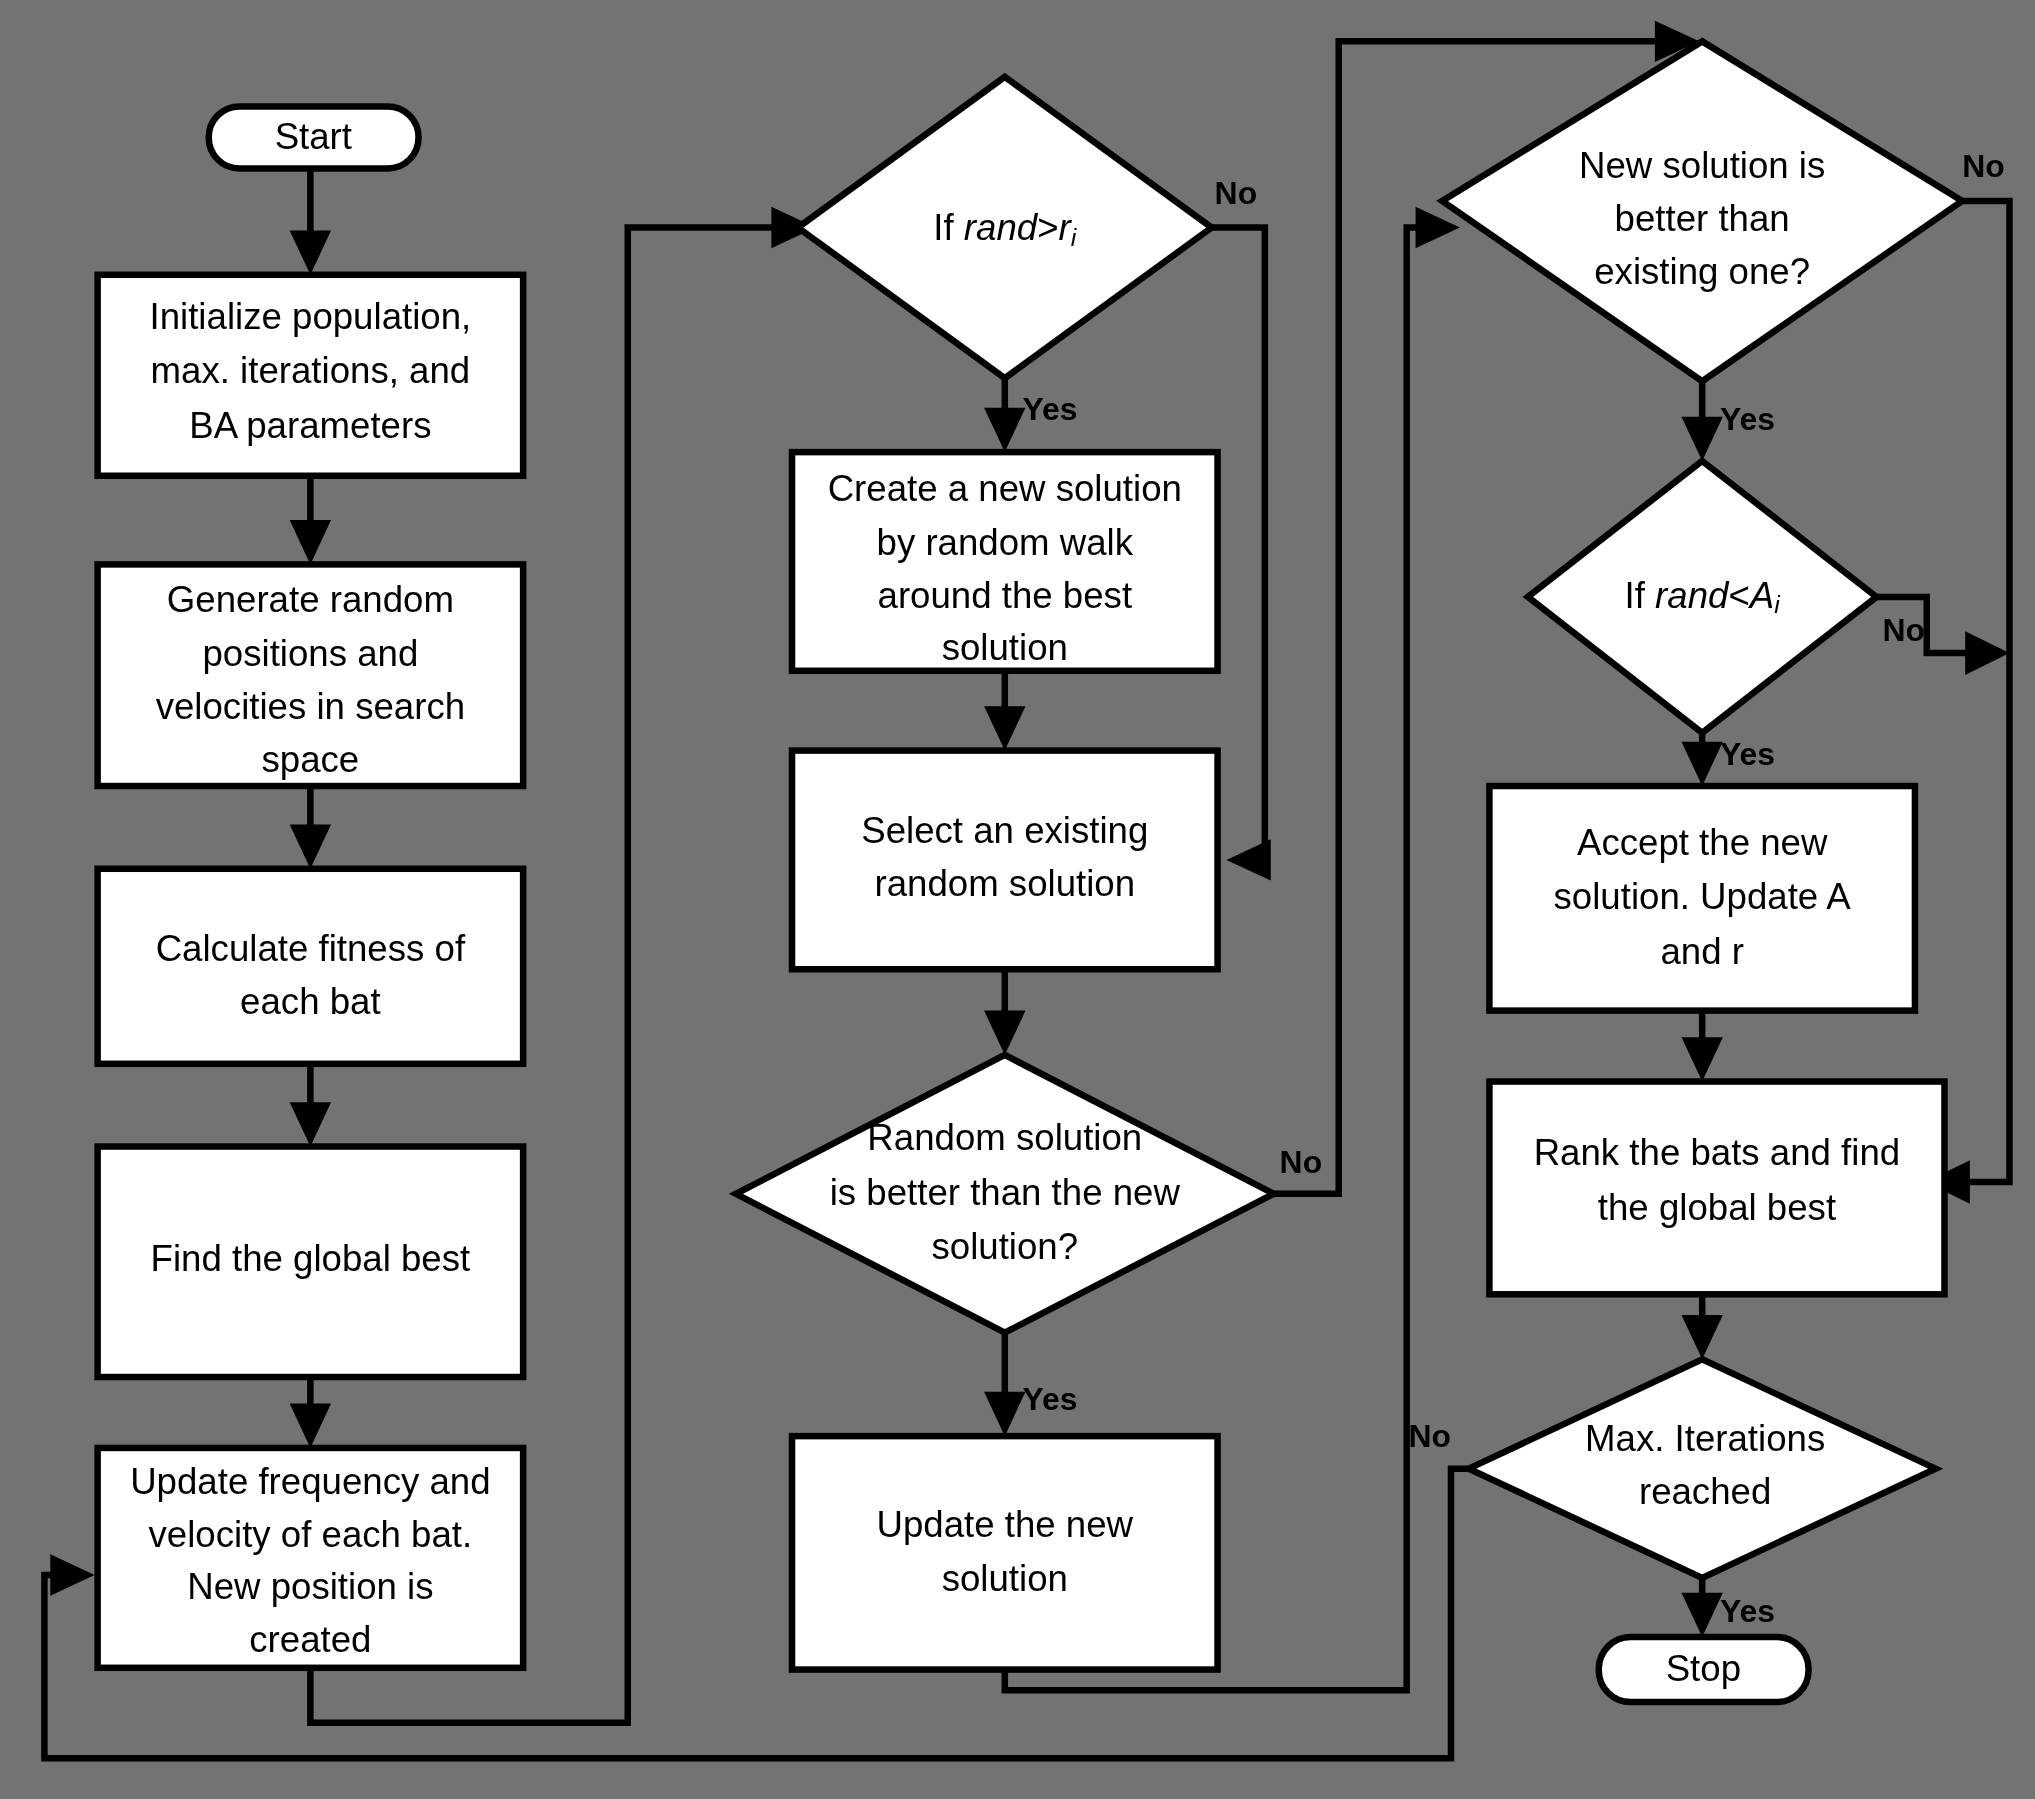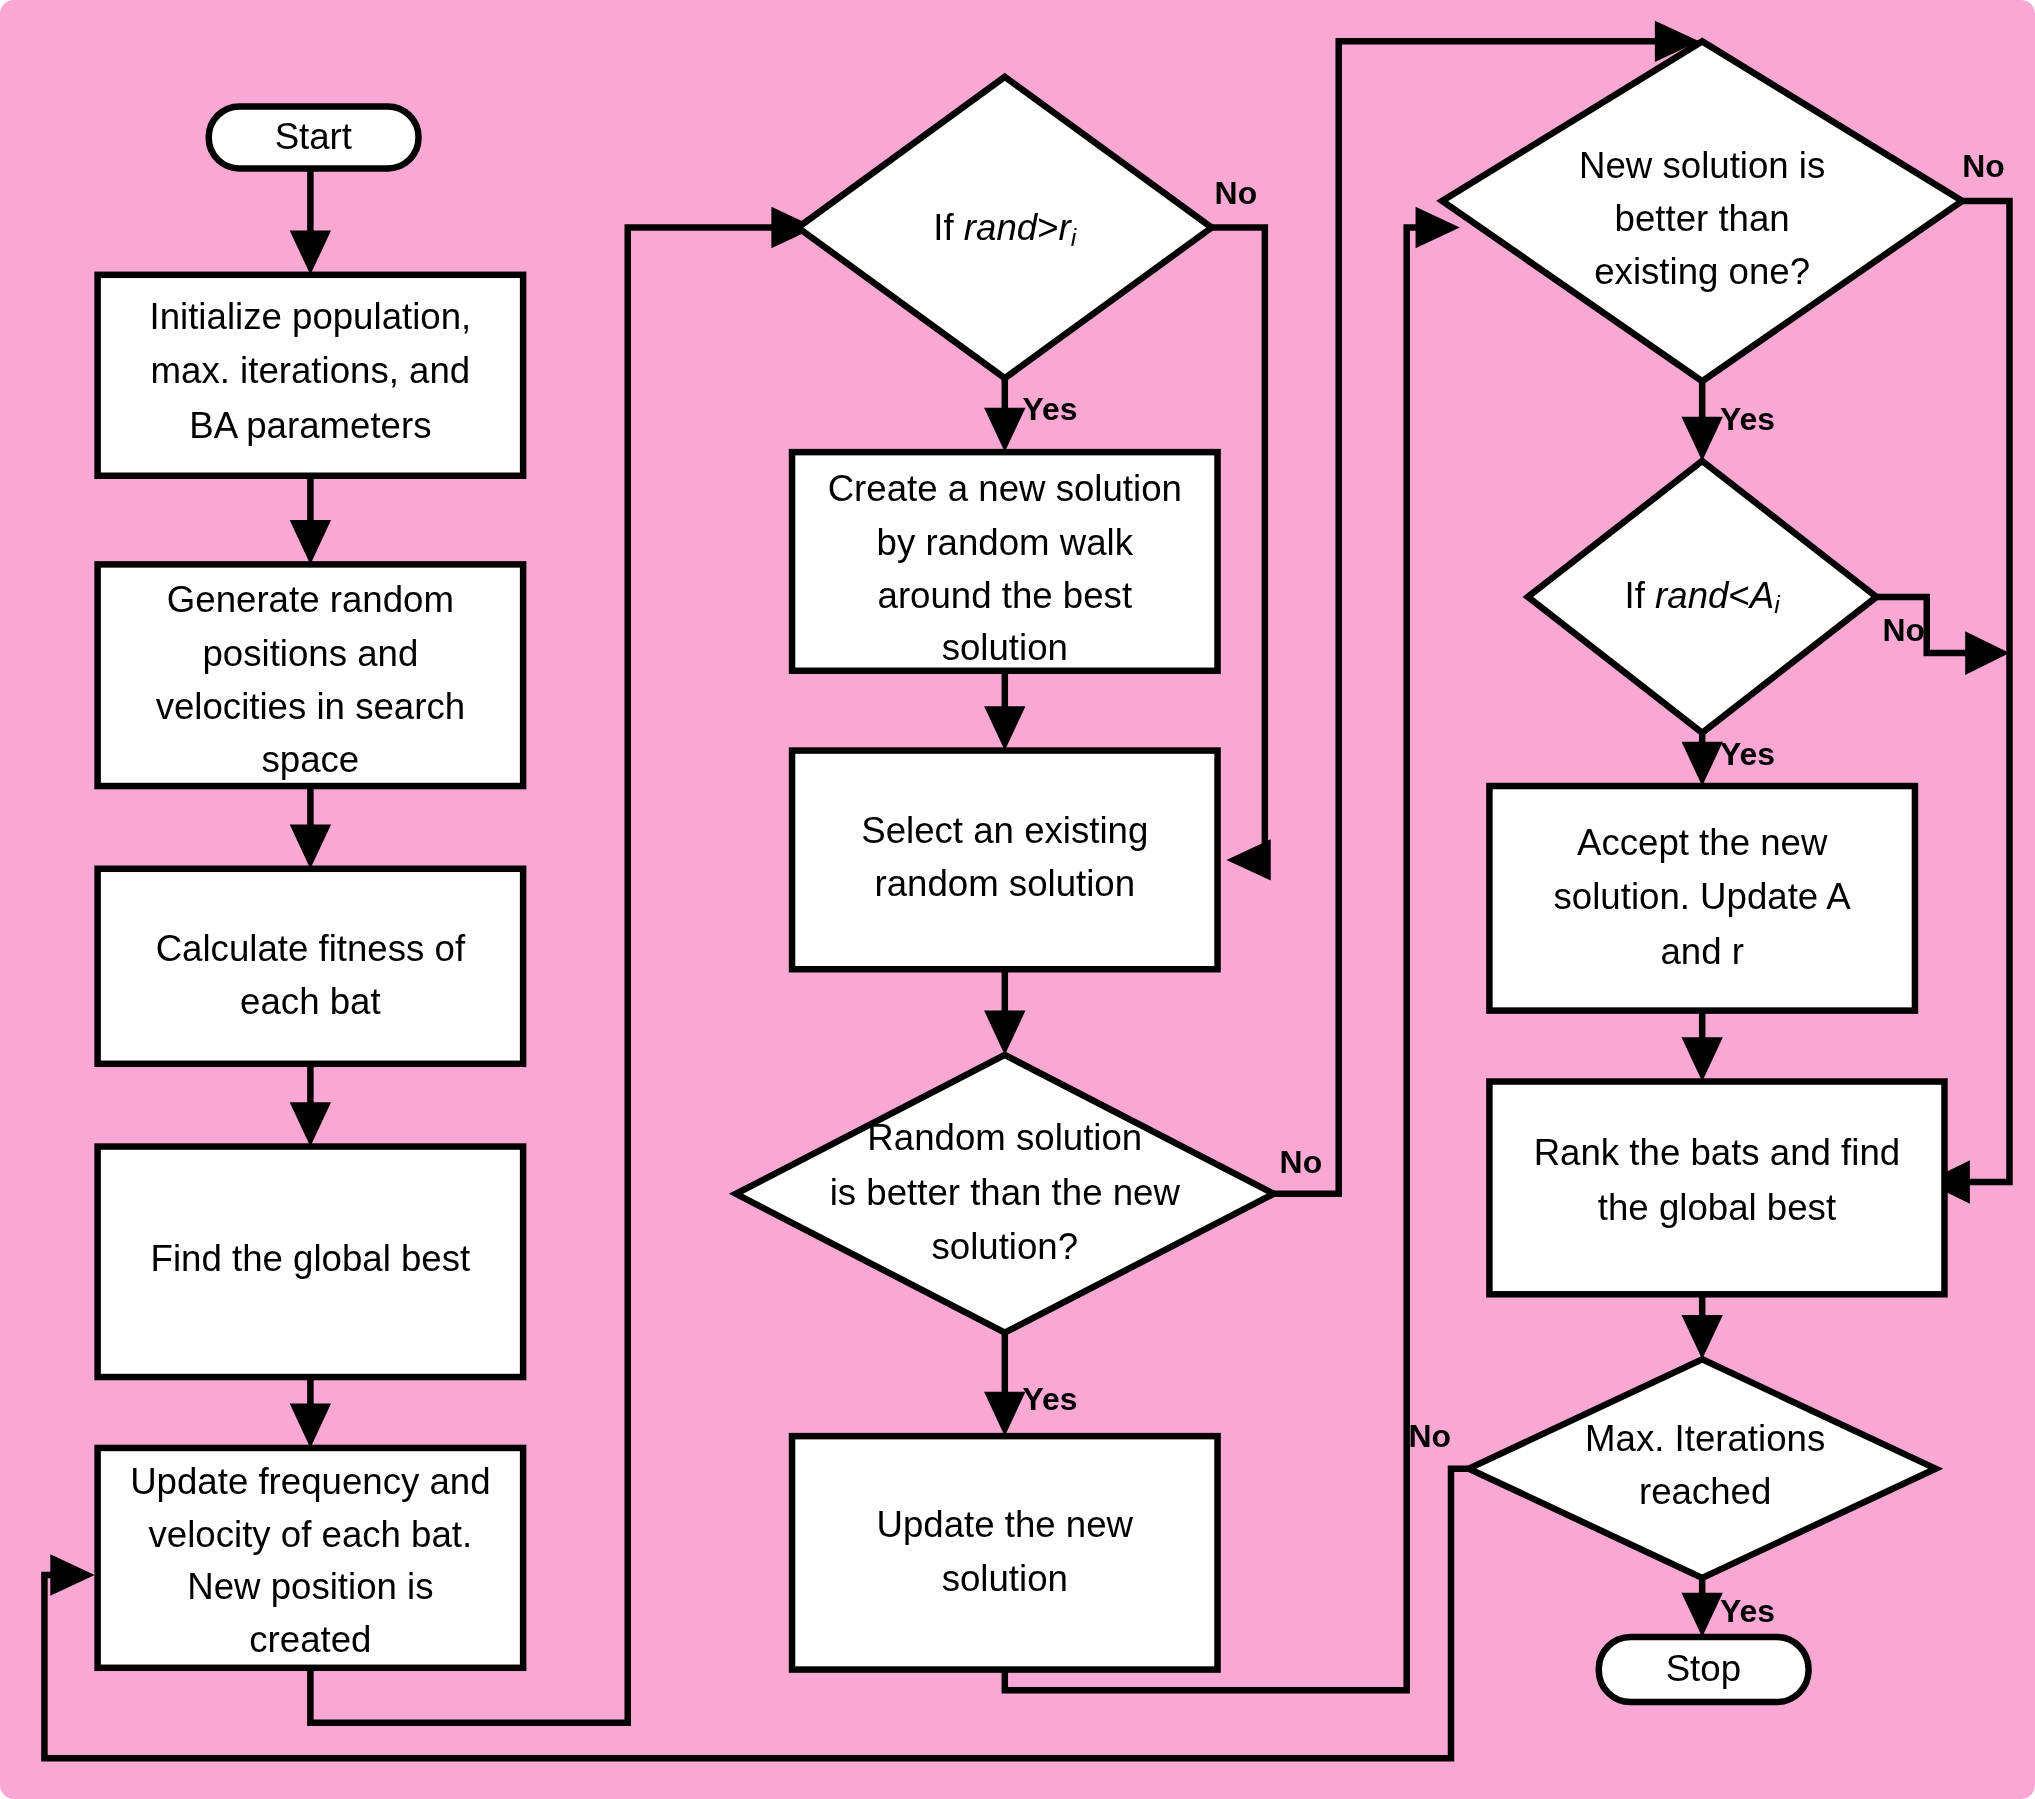--- a/index.html
+++ b/index.html
@@ -1,17 +1,17 @@
 <!DOCTYPE html>
 <html style="font-size:9.5px"><head>
 <meta charset="utf-8">
 <style>
   html,body{margin:0;padding:0;background:#ffffff;}
   body{font-family:"Liberation Sans", sans-serif;}
-  #stage{position:relative;width:2035px;height:1799px;background:#f9a8d4;overflow:hidden;border-radius:14px;}
+  #stage{position:relative;width:2035px;height:1799px;background:#737373;overflow:hidden;}
   svg{display:block;}
   .shape{fill:#ffffff;stroke:#000000;stroke-width:11;}
   .shape-round{fill:#ffffff;stroke:#000000;stroke-width:11;}
   .conn{fill:none;stroke:#000000;stroke-width:11;stroke-linecap:butt;stroke-linejoin:miter;}
   .arrowhead{fill:#000000;stroke:none;}
   .nodetext{font-family:"Liberation Sans", sans-serif;font-size:62px;fill:#000000;text-anchor:middle;dominant-baseline:middle;}
   .edgelabel{font-family:"Liberation Sans", sans-serif;font-size:54px;font-weight:bold;fill:#000000;}
   .ital{font-style:italic;}
   .sub{font-size:42px;font-style:italic;}
 </style>

